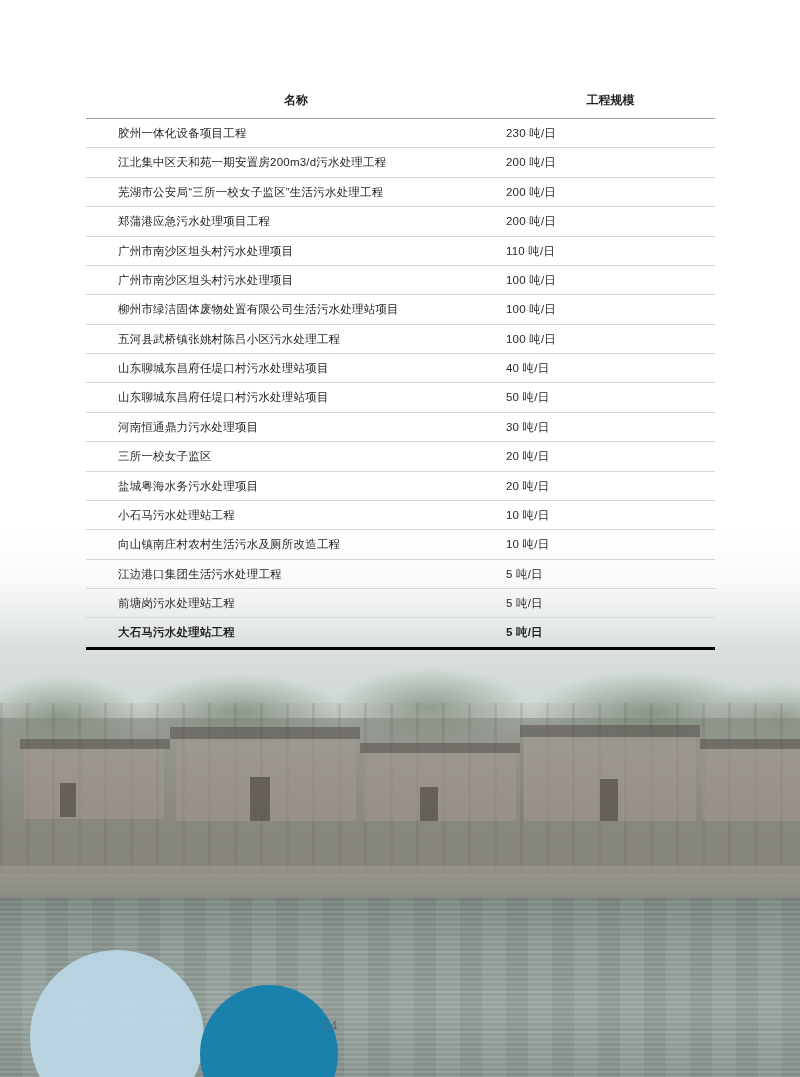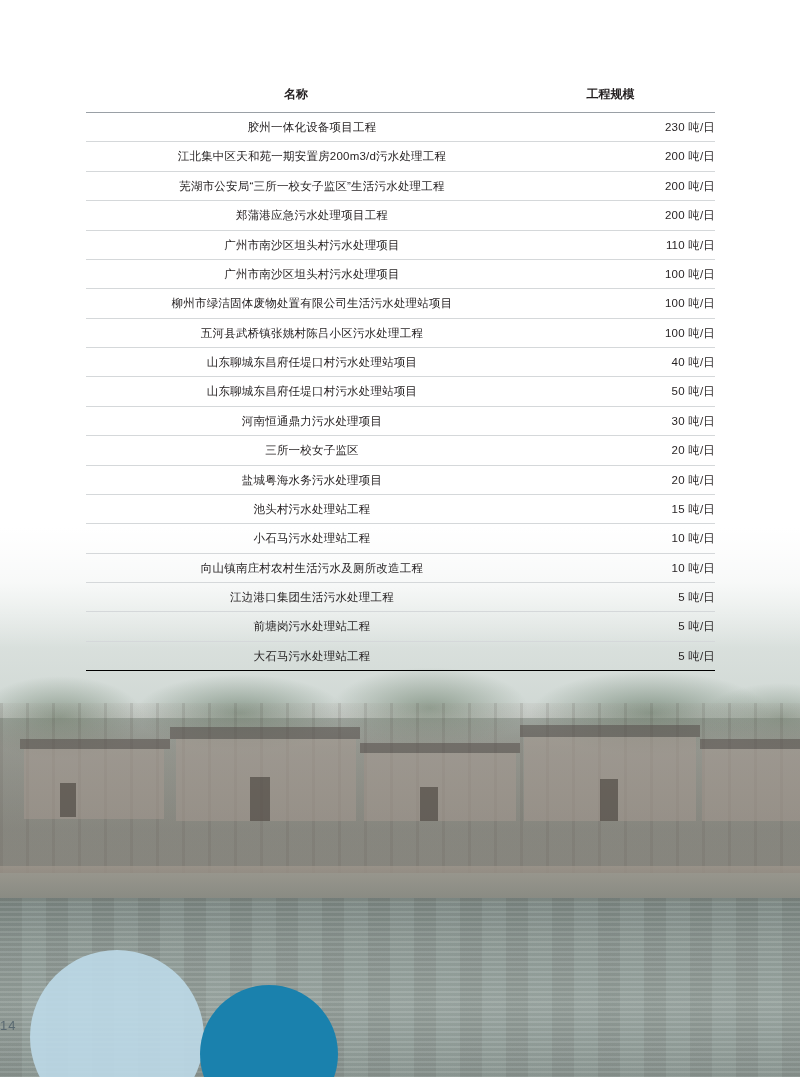--- a/index.html
+++ b/index.html
@@ -96,21 +96,21 @@
   .circle-b {
     left: 200px; top: 985px;
     width: 138px; height: 138px;
     background: #1a81ad;
   }
 
   
   .table-wrap {
     position: absolute;
     left: 86px;
-    top: 78px;
+    top: 84px;
     width: 629px;
   }
   table.spec-table {
     width: 100%;
     border-collapse: collapse;
     font-size: 11.5px;
     color: #231f20;
   }
   table.spec-table thead th {
     font-size: 12px;
@@ -126,38 +126,39 @@
     width: 209px;
   }
   table.spec-table tbody td {
     padding: 7px 0 7px 0;
     border-bottom: 1px solid #d5d8da;
     vertical-align: middle;
     line-height: 1.25;
   }
   table.spec-table tbody td.cell-name {
     padding-left: 32px;
-    text-align: center;
+    text-align: left;
     letter-spacing: .2px;
   }
   table.spec-table tbody td.cell-scale {
-    text-align: right;
+    text-align: left;
     letter-spacing: .2px;
   }
   table.spec-table tbody tr:last-child td {
-    border-bottom: 1px solid #000000;
+    border-bottom: 3px solid #000000;
+    font-weight: bold;
   }
 
   
   .page-number {
     position: absolute;
     left: 0;
     top: 1018px;
     width: 660px;
-    text-align: left;
+    text-align: center;
     font-size: 13px;
     color: #5b6a72;
     letter-spacing: 1px;
   }
 </style>
 </head>
 <body>
 
 <div class="photo-area">
   <div class="photo-sky"></div>
@@ -243,24 +244,20 @@
         </tr>
       <tr>
           <td class="cell-name">三所一校女子监区</td>
           <td class="cell-scale">20 吨/日</td>
         </tr>
       <tr>
           <td class="cell-name">盐城粤海水务污水处理项目</td>
           <td class="cell-scale">20 吨/日</td>
         </tr>
       <tr>
-          <td class="cell-name">池头村污水处理站工程</td>
-          <td class="cell-scale">15 吨/日</td>
-        </tr>
-      <tr>
           <td class="cell-name">小石马污水处理站工程</td>
           <td class="cell-scale">10 吨/日</td>
         </tr>
       <tr>
           <td class="cell-name">向山镇南庄村农村生活污水及厕所改造工程</td>
           <td class="cell-scale">10 吨/日</td>
         </tr>
       <tr>
           <td class="cell-name">江边港口集团生活污水处理工程</td>
           <td class="cell-scale">5 吨/日</td>

